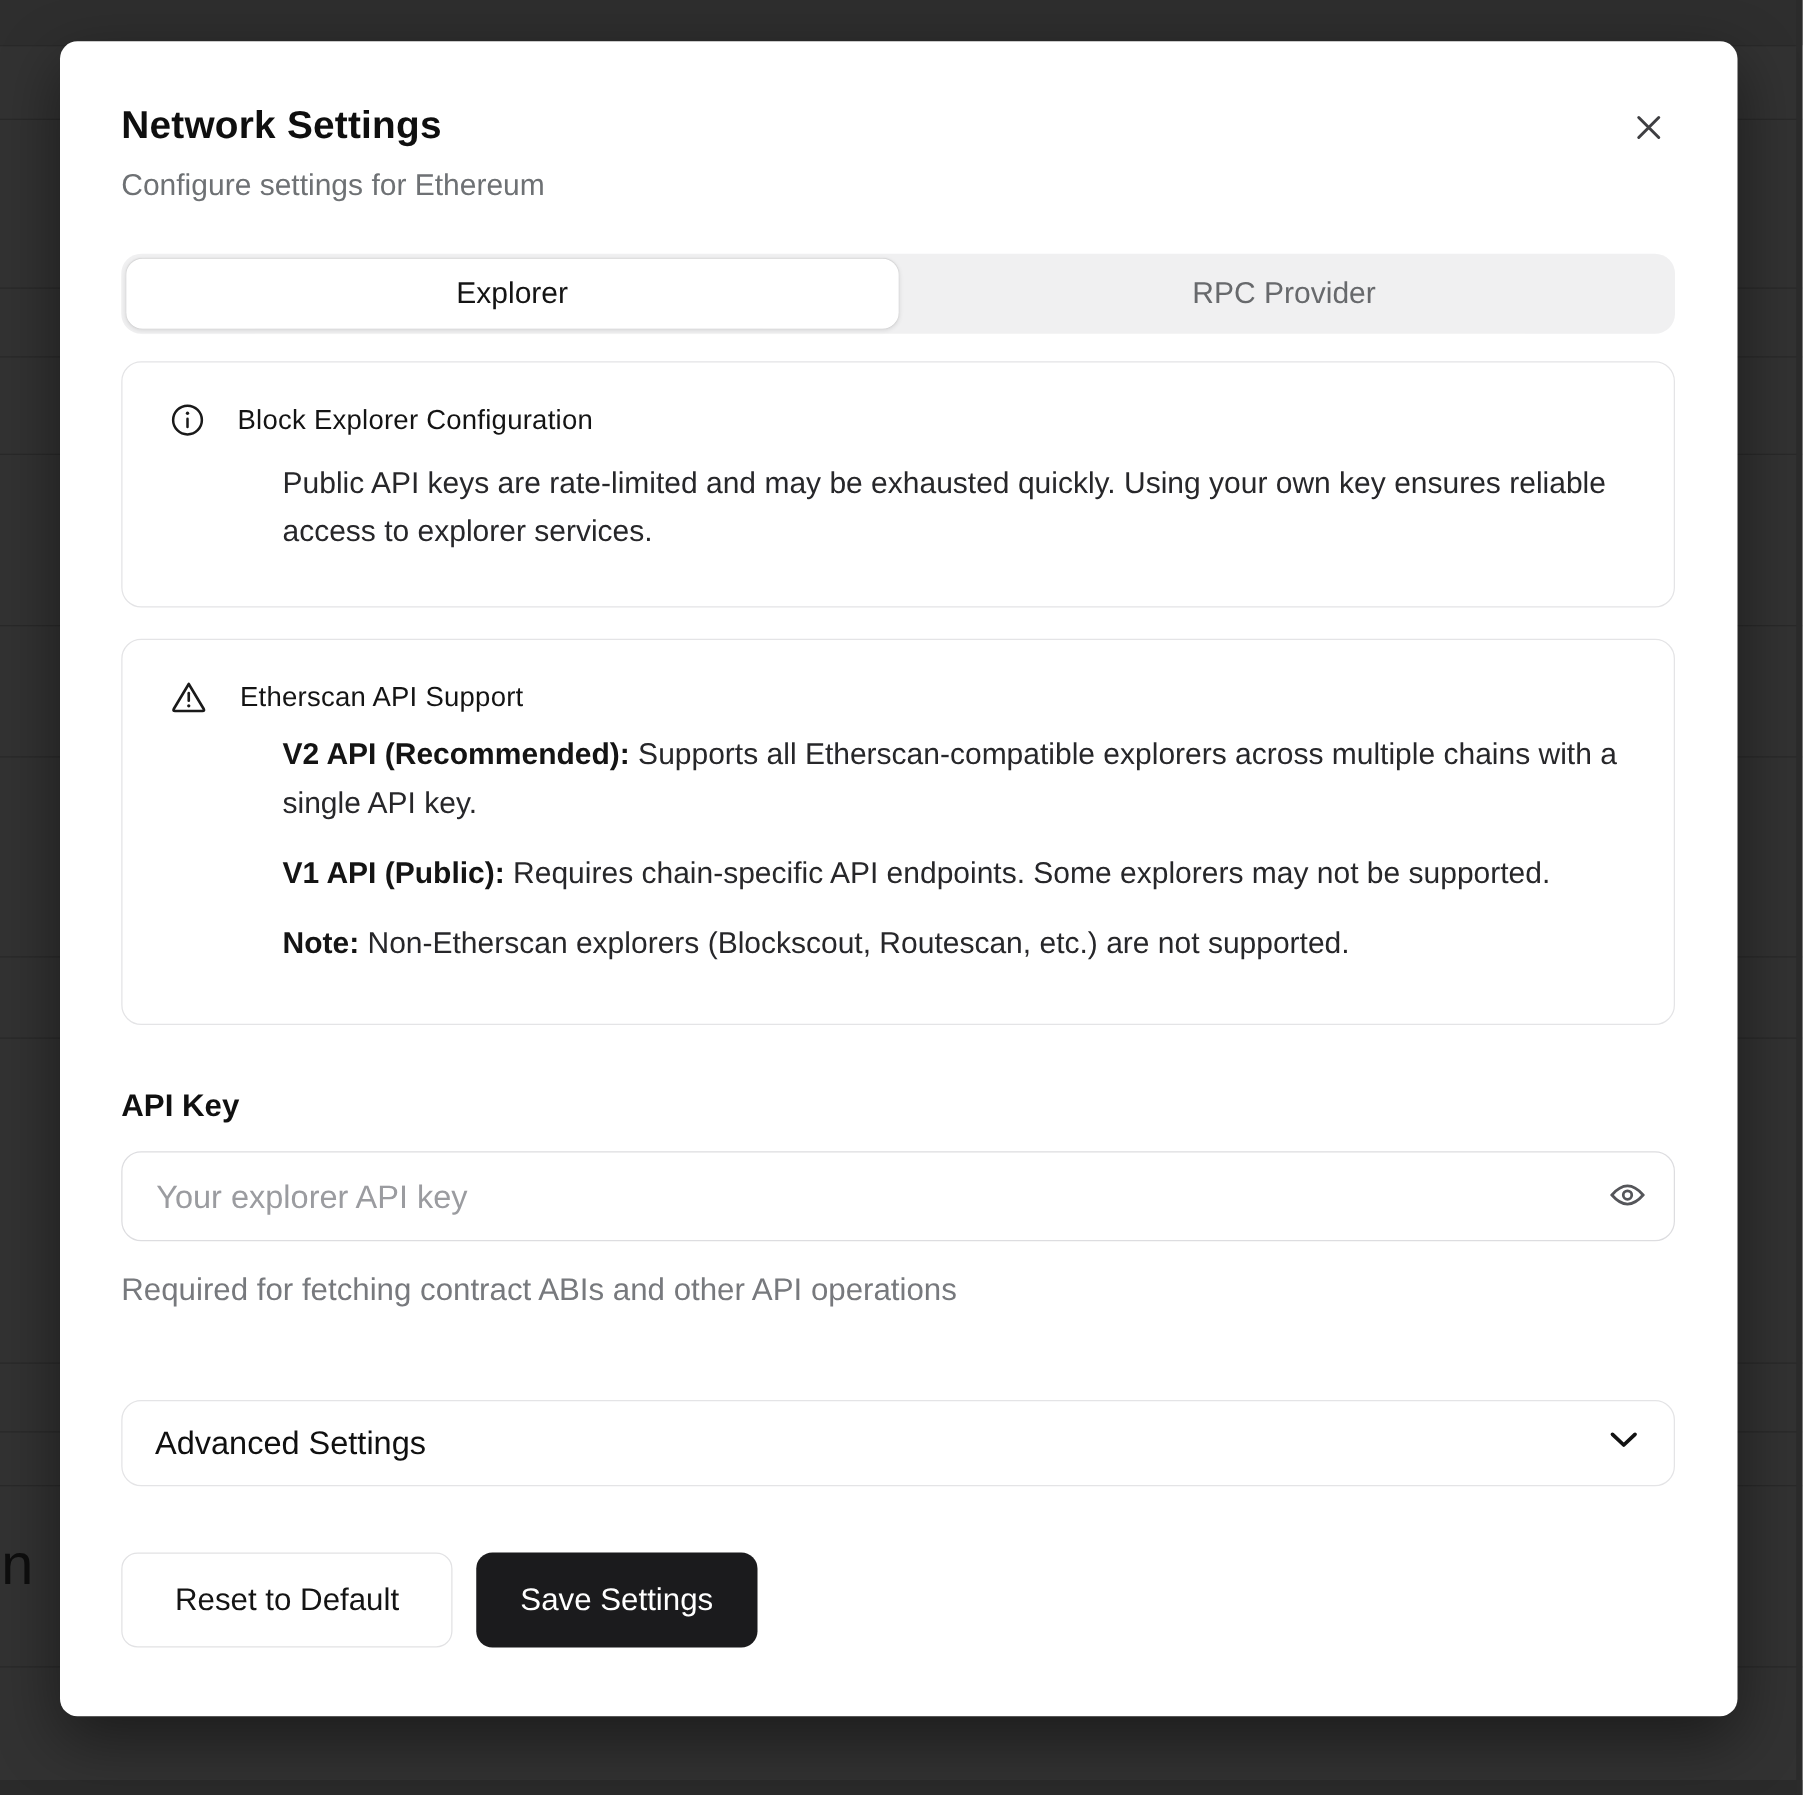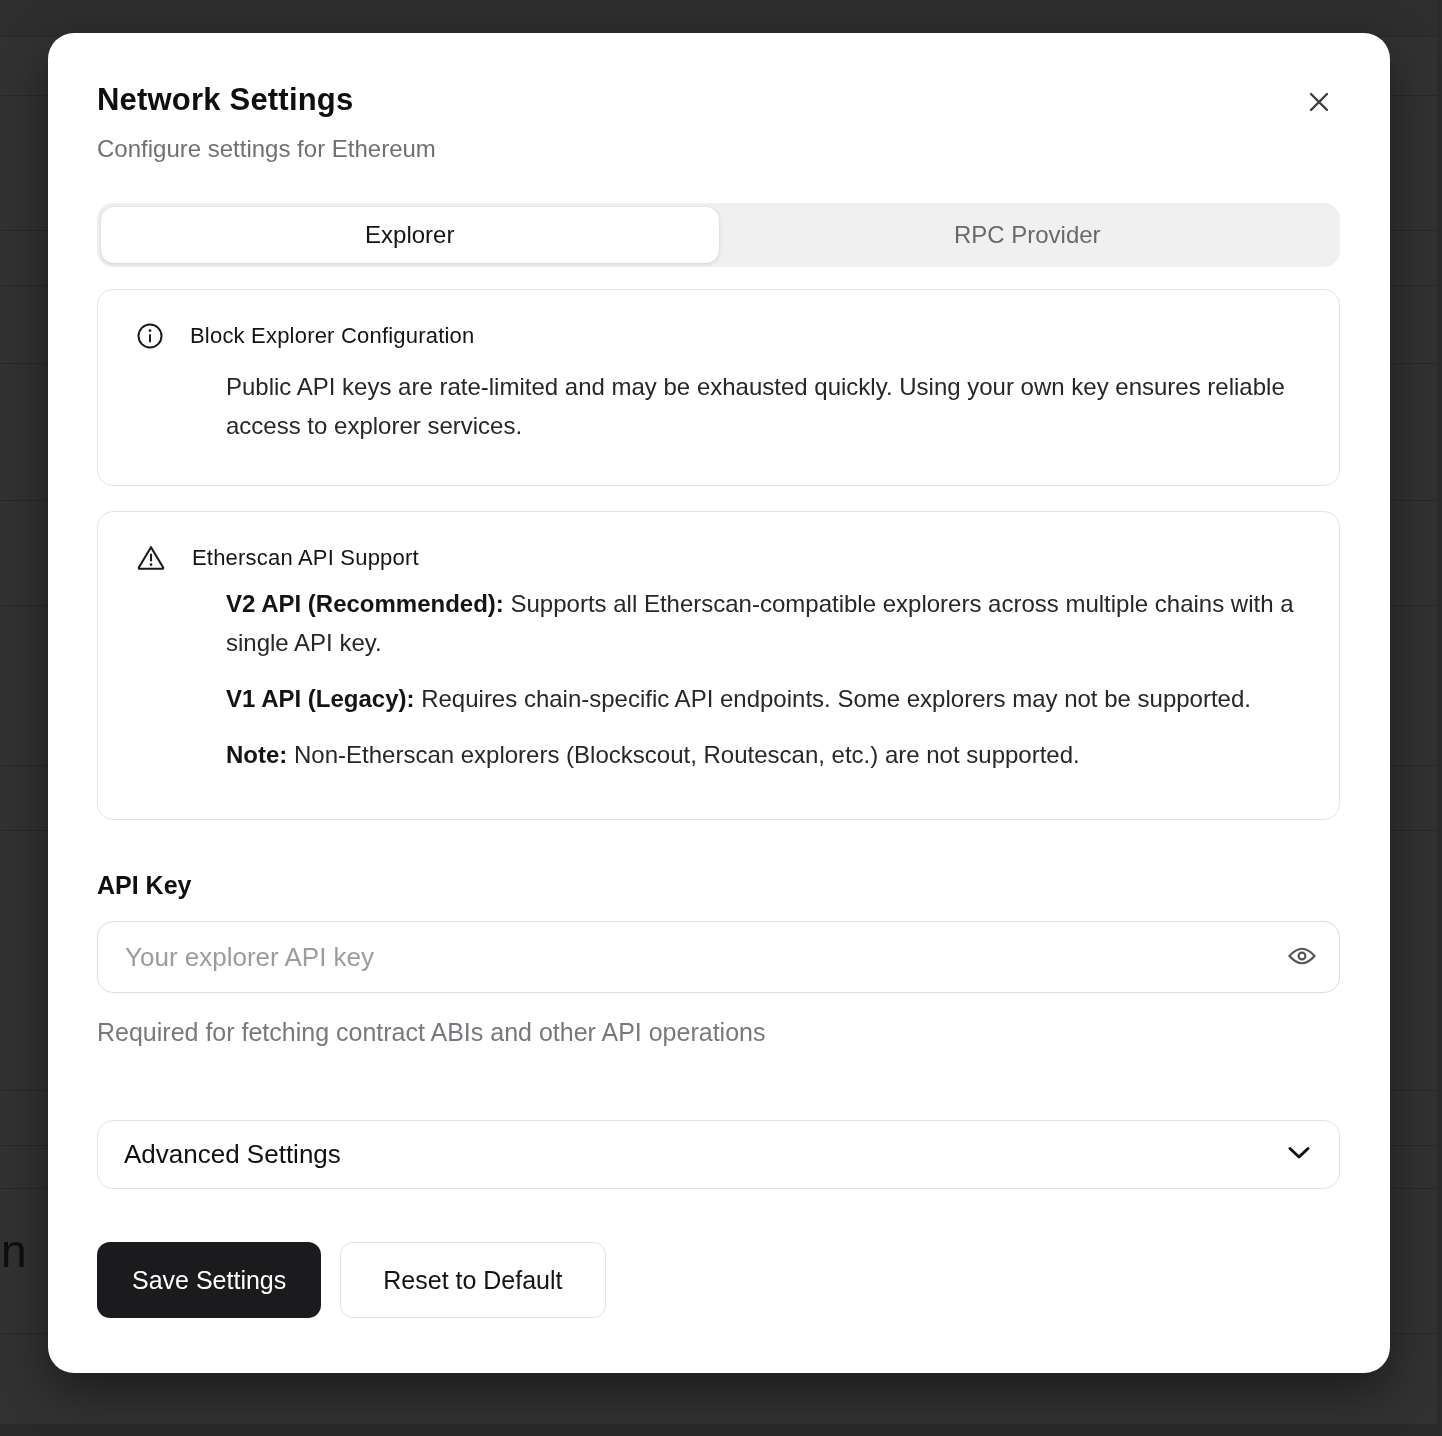--- a/index.html
+++ b/index.html
@@ -21,21 +21,21 @@
     position: absolute; left: 1px; top: 1224px;
     font-size: 46px; font-weight: 500; color: #0e0e0e; letter-spacing: 0.5px;
   }
 
   
   .modal {
     position: absolute;
     left: 48px; top: 33px;
     width: 1342px; height: 1340px;
     background: #ffffff;
-    border-radius: 26px;
+    border-radius: 14px;
     box-shadow: 0 18px 50px rgba(0,0,0,0.45);
     padding: 49px 50px 50px 49px;
   }
 
   .modal-header { position: relative; }
   .modal-title {
     font-size: 31px; font-weight: 700; color: #0f0f0f; letter-spacing: 0.2px;
   }
   .modal-subtitle {
     margin-top: 17px; font-size: 24px; color: #6e7174;
@@ -223,21 +223,21 @@
         <svg width="30" height="28" viewBox="0 0 30 28" fill="none">
           <path d="M15 3.2 L27 23.2 Q27.8 24.8 26 24.8 L4 24.8 Q2.2 24.8 3 23.2 Z" stroke="#1a1a1a" stroke-width="2.1" stroke-linejoin="round" fill="none"></path>
           <line x1="15" y1="10.5" x2="15" y2="16.5" stroke="#1a1a1a" stroke-width="2.1" stroke-linecap="round"></line>
           <circle cx="15" cy="20.6" r="1.3" fill="#1a1a1a"></circle>
         </svg>
       </span>
       <span class="card-title">Etherscan API Support</span>
     </div>
     <div class="card-body">
       <div class="warning-item"><b>V2 API (Recommended):</b><span> Supports all Etherscan-compatible explorers across multiple chains with a single API key.</span></div>
-      <div class="warning-item"><b>V1 API (Legacy):</b><span> Requires chain-specific API endpoints. Some explorers may not be supported.</span></div>
+      <div class="warning-item"><b>V1 API (Public):</b><span> Requires chain-specific API endpoints. Some explorers may not be supported.</span></div>
       <div class="warning-item"><b>Note:</b><span> Non-Etherscan explorers (Blockscout, Routescan, etc.) are not supported.</span></div>
     </div>
   </div>
 
   <div class="field-label">API Key</div>
   <div class="input-wrap">
     <input class="text-input" type="text" placeholder="Your explorer API key" style="">
     <button class="eye-btn">
       <span>
         <svg width="30" height="22" viewBox="0 0 30 22" fill="none">
@@ -252,17 +252,17 @@
   <div class="advanced-row">
     <span class="advanced-label">Advanced Settings</span>
     <span>
       <svg width="24" height="14" viewBox="0 0 24 14" fill="none">
         <path d="M3 2.5 L12 11 L21 2.5" stroke="#131313" stroke-width="3" stroke-linecap="round" stroke-linejoin="round" fill="none"></path>
       </svg>
     </span>
   </div>
 
   <div class="btn-row">
+    <button class="btn btn-secondary">Reset to Default</button>
     <button class="btn btn-primary">Save Settings</button>
-    <button class="btn btn-secondary">Reset to Default</button>
   </div>
 
 </div>
 
 </body></html>

